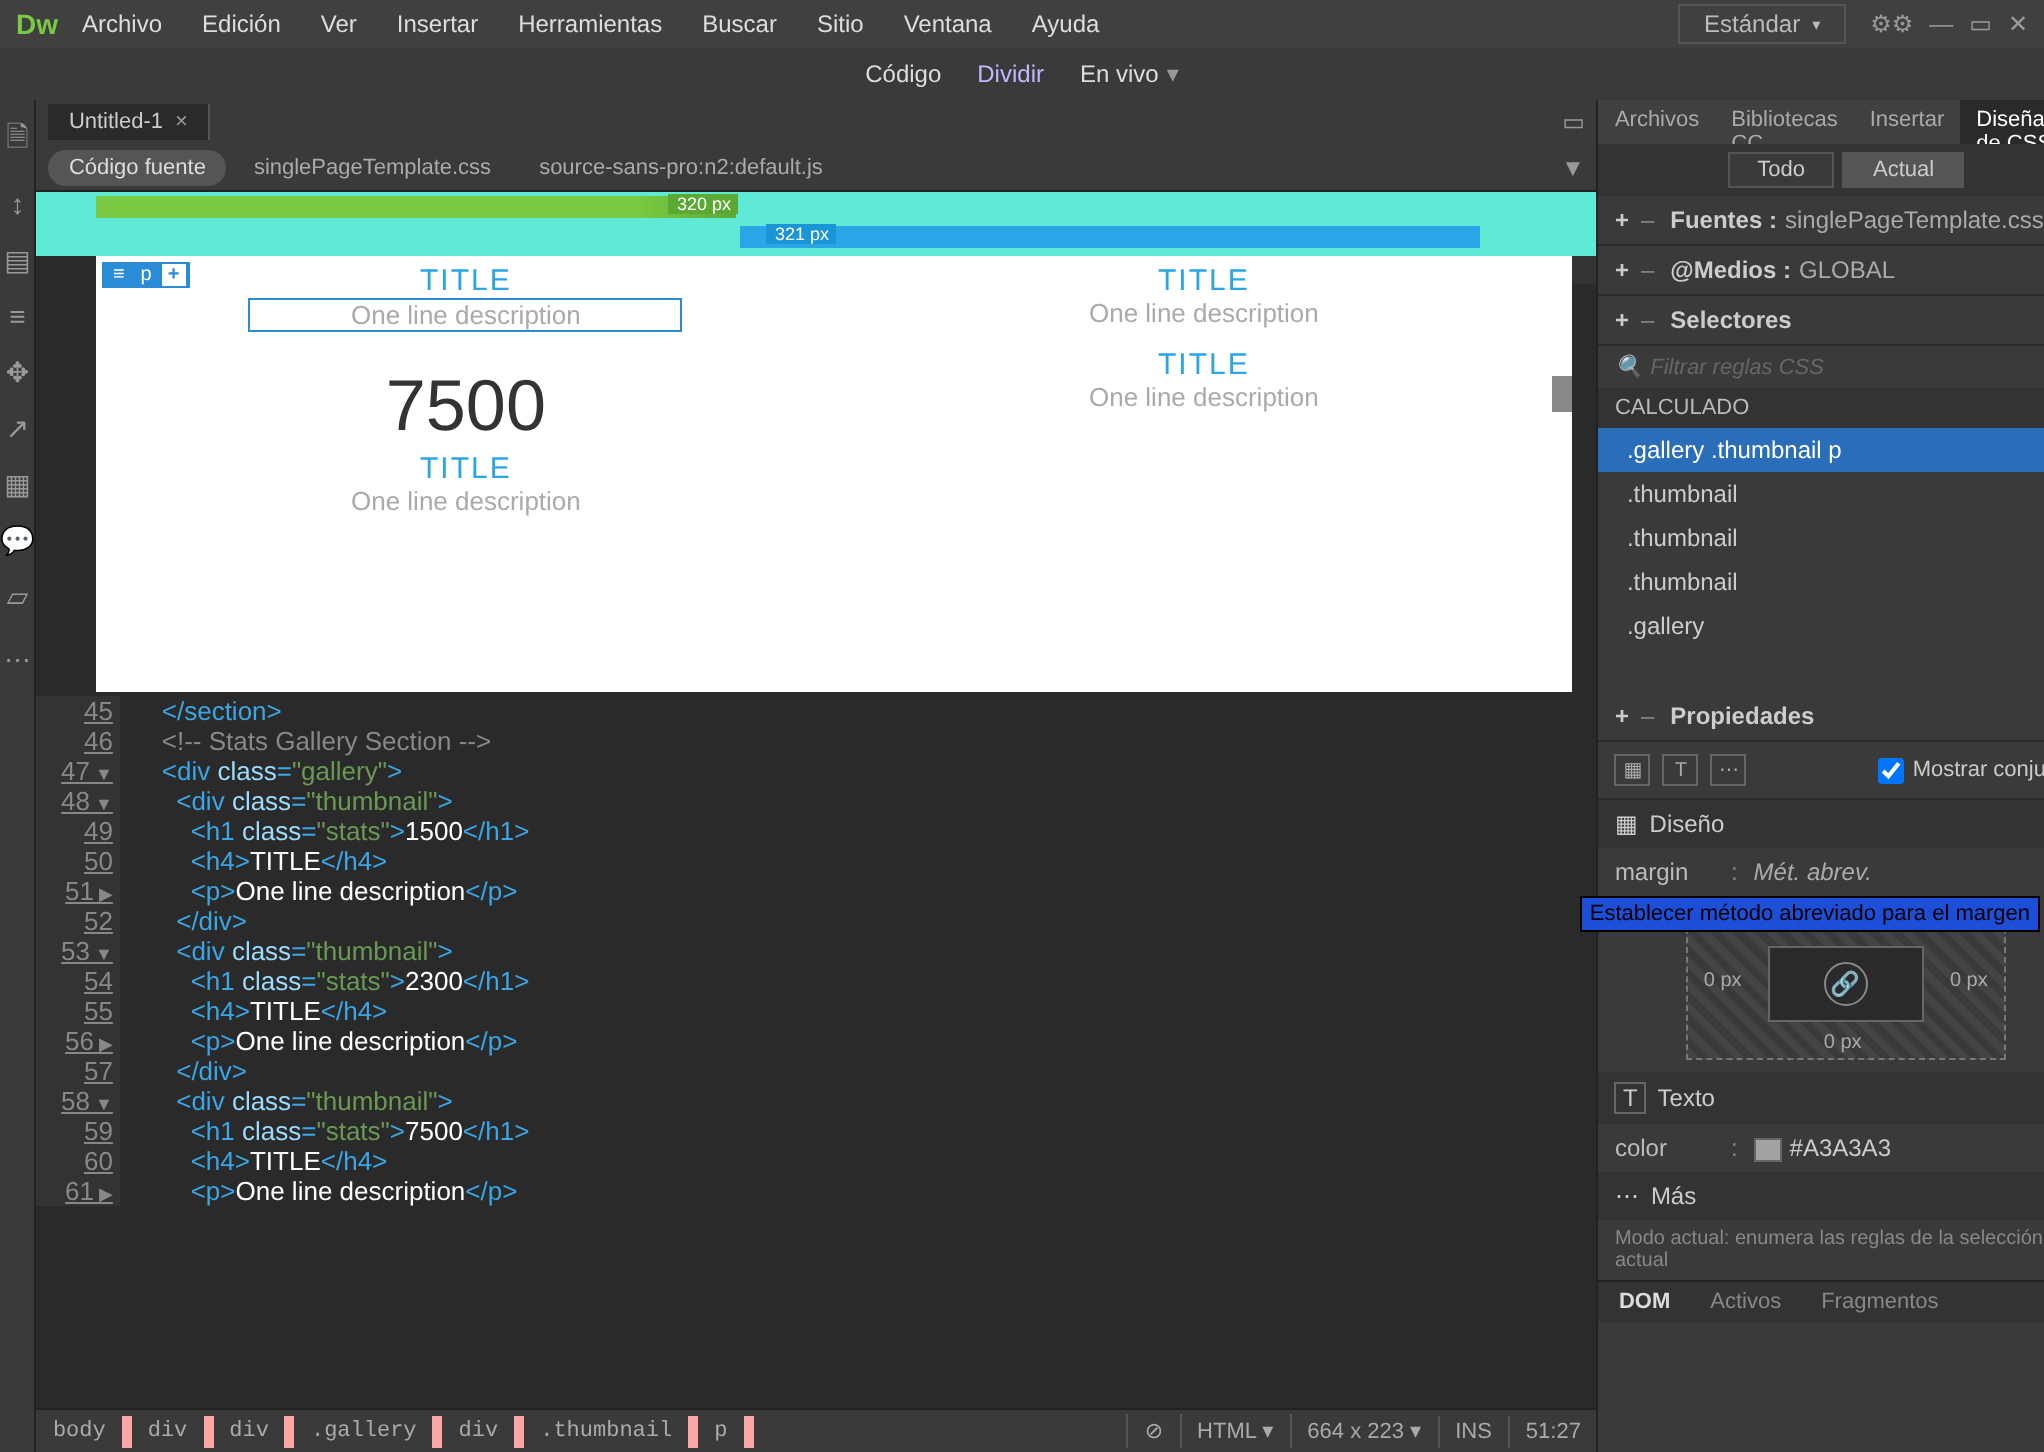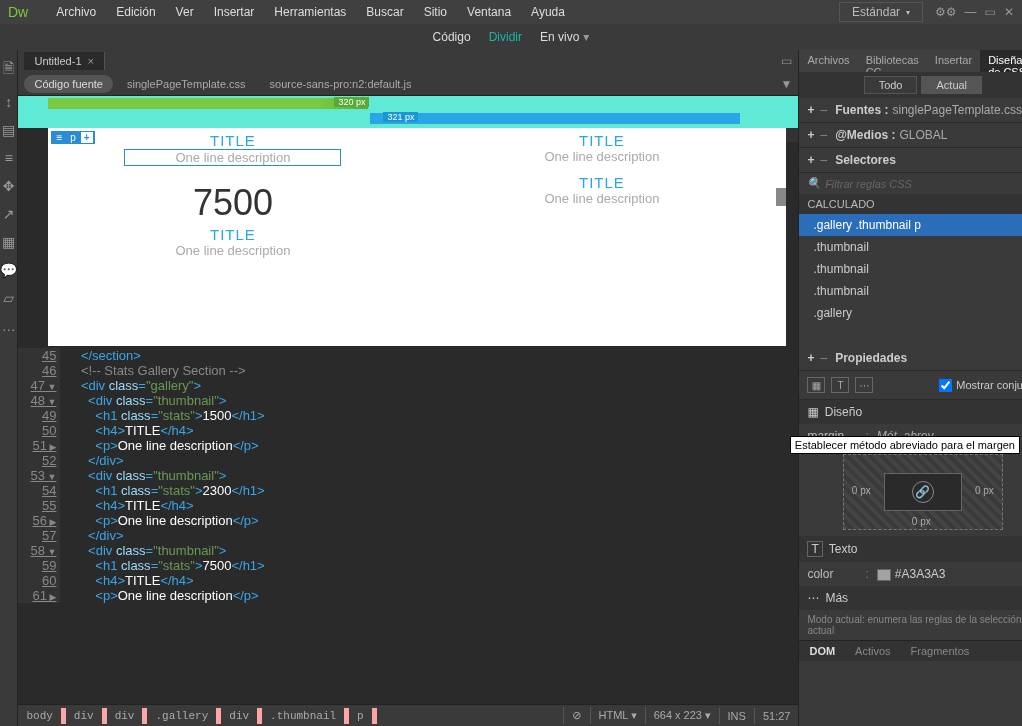--- a/index.html
+++ b/index.html
@@ -1,26 +1,26 @@
 <!DOCTYPE html>
 <html><head>
 <meta charset="utf-8">
 <style>
 * { margin:0; padding:0; box-sizing:border-box; font-family:"Segoe UI",Arial,sans-serif; }
 body { background:#2a2a2a; color:#ccc; font-size:12px; overflow:hidden; width:1022px; height:726px; }
 .menubar { background:#404040; height:24px; display:flex; align-items:center; padding:0 8px; gap:4px; }
-.logo { color:#7ac943; font-weight:normal; font-size:14px; margin-right:16px; }
+.logo { color:#7ac943; font-weight:bold; font-size:14px; margin-right:0; }
 .menubar .mi { color:#ddd; padding:2px 8px; cursor:pointer; font-size:12px; }
 .menubar .spacer { flex:1; }
 .workspace-sel { color:#bbb; padding:2px 12px; border:1px solid #555; display:flex; align-items:center; gap:6px; }
 .win-ctrl { display:flex; gap:8px; margin-left:8px; }
 .win-ctrl span { color:#999; cursor:pointer; }
 .viewbar { background:#3a3a3a; height:26px; display:flex; align-items:center; justify-content:center; gap:18px; }
 .viewbar .vb { color:#ddd; cursor:pointer; font-size:12px; }
-.viewbar .vb.active { color:#14b8a6; }
+.viewbar .vb.active { color:#c4b5fd; }
 .viewbar .dd { color:#999; margin-left:4px; }
 .main { display:flex; height:676px; }
 .lsbar { width:30px; background:#3a3a3a; display:flex; flex-direction:column; gap:12px; padding:8px 0; align-items:center; border-right:1px solid #222; }
 .lsbar .ic { color:#999; font-size:14px; cursor:pointer; }
 .doc-area { flex:1; display:flex; flex-direction:column; background:#2a2a2a; }
 .tabbar { background:#3a3a3a; height:22px; display:flex; align-items:center; padding:0 6px; }
 .tab { background:#2a2a2a; color:#ccc; padding:3px 10px; font-size:11px; display:flex; align-items:center; gap:6px; border-right:1px solid #555; }
 .tab .x { color:#999; cursor:pointer; }
 .tabbar .tspacer { flex:1; }
 .subtabbar { background:#3a3a3a; height:24px; display:flex; align-items:center; padding:0 6px; gap:4px; border-bottom:1px solid #222; }
@@ -79,21 +79,21 @@
 .rp-item.sel { background:#2a6db8; color:#fff; }
 .rp-scroll { height:132px; overflow:hidden; }
 .rp-icons { display:flex; gap:6px; padding:6px 8px; align-items:center; border-bottom:1px solid #2a2a2a; }
 .rp-icons .ic { border:1px solid #666; width:18px; height:16px; display:flex; align-items:center; justify-content:center; color:#aaa; font-size:10px; cursor:pointer; }
 .rp-icons .chk { margin-left:auto; display:flex; align-items:center; gap:4px; color:#ccc; font-size:11px; }
 .rp-sec-h { padding:5px 8px; color:#ccc; font-size:12px; display:flex; align-items:center; gap:6px; background:#333; }
 .rp-prop { padding:5px 8px; display:flex; align-items:center; gap:8px; font-size:12px; }
 .rp-prop .pl { color:#bbb; width:50px; }
 .rp-prop .pc { color:#888; }
 .rp-prop .pv { color:#aaa; font-style:italic; }
-.tooltip { position:absolute; background:#ffffff; border:1px solid #000; color:#000; font-size:11px; padding:2px 4px; right:2px; top:436px; z-index:100; }
+.tooltip { position:absolute; background:#1d4ed8; border:1px solid #000; color:#000; font-size:11px; padding:2px 4px; right:2px; top:448px; z-index:100; }
 .box-model { margin:6px auto; width:160px; height:76px; position:relative; }
 .box-outer { position:absolute; inset:0; border:1px dashed #777; background:repeating-linear-gradient(45deg,#444,#444 4px,#3a3a3a 4px,#3a3a3a 8px); }
 .box-inner { position:absolute; inset:18px 40px; background:#2a2a2a; border:1px solid #666; display:flex; align-items:center; justify-content:center; }
 .box-link { width:22px; height:22px; border:1px solid #888; border-radius:50%; display:flex; align-items:center; justify-content:center; color:#aaa; }
 .box-lbl { position:absolute; font-size:10px; color:#aaa; }
 .rp-footer-note { padding:4px 8px; color:#888; font-size:10px; }
 .rp-bottom-tabs { display:flex; background:#333; font-size:11px; border-top:1px solid #222; }
 .rp-bottom-tabs .bt { padding:4px 10px; color:#888; }
 .rp-bottom-tabs .bt.active { color:#ddd; font-weight:bold; }
 .swatch { width:14px; height:12px; background:#a3a3a3; border:1px solid #666; display:inline-block; vertical-align:middle; margin-right:4px; }

